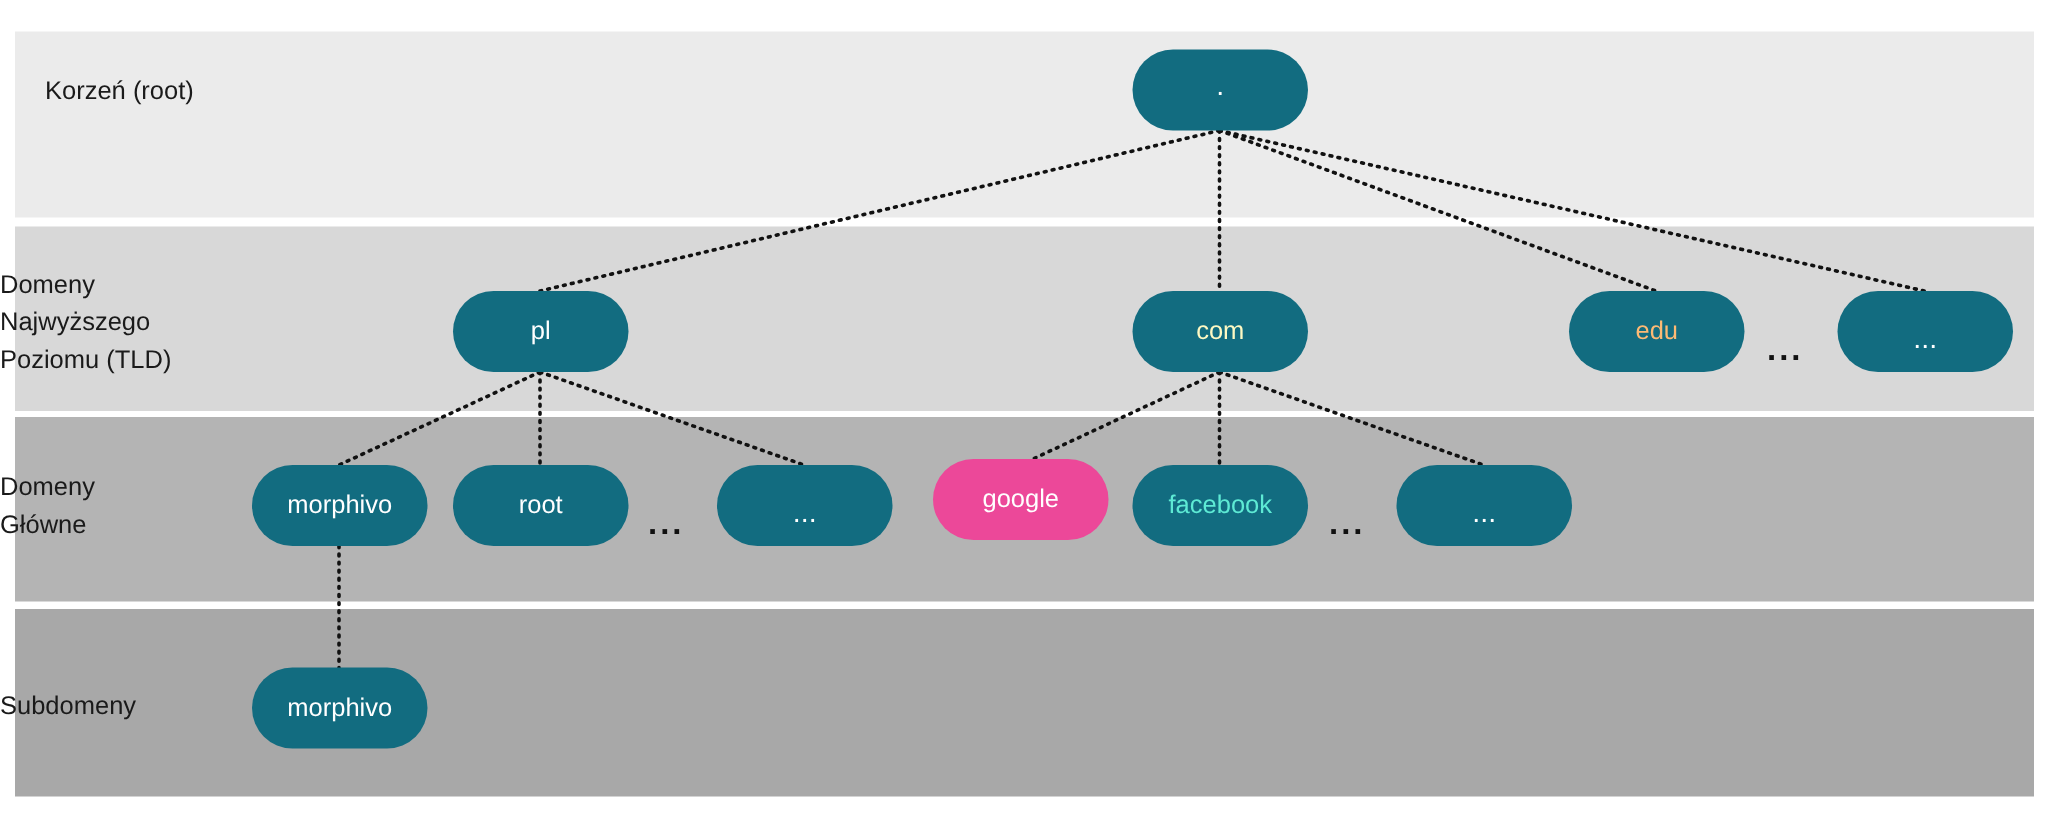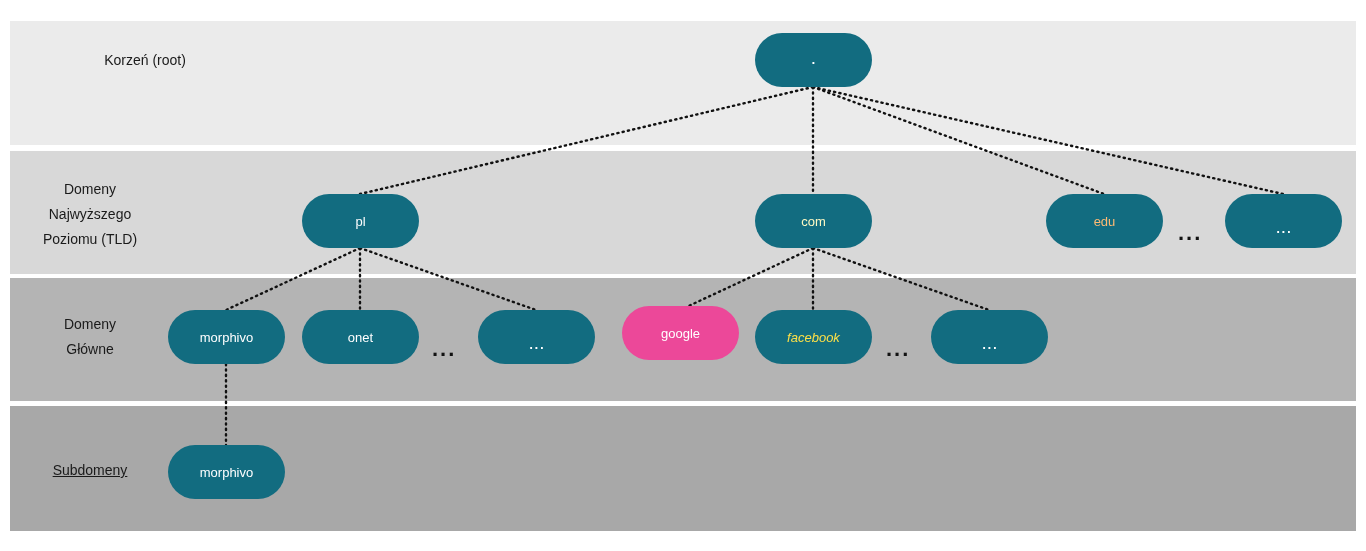--- a/index.html
+++ b/index.html
@@ -15,33 +15,32 @@
     font-family: "Liberation Sans", sans-serif;
     overflow: hidden;
   }
   .band {
     position: absolute;
     left: 10px;
     width: 1346px;
   }
   .band-label {
     position: absolute;
-    text-align: center;
     color: #1a1a1a;
-    font-size: 14px;
+    font-size: 17px;
     line-height: 25px;
     white-space: pre-line;
   }
   .node {
     position: absolute;
     height: 54px;
     border-radius: 27px;
     background: #126C80;
     color: #ffffff;
-    font-size: 13px;
+    font-size: 17px;
     display: flex;
     align-items: center;
     justify-content: center;
     box-sizing: border-box;
     z-index: 3;
   }
   .node.ellipsis-node {
     align-items: flex-end;
     padding-bottom: 10px;
     font-size: 19px;
@@ -93,33 +92,33 @@
       <line x1="813" y1="248" x2="989" y2="310" stroke="#111111" stroke-width="2.4" stroke-linecap="round" stroke-dasharray="1.2 4.2"></line>
       <line x1="226" y1="364" x2="226" y2="445" stroke="#111111" stroke-width="2.4" stroke-linecap="round" stroke-dasharray="1.2 4.2"></line>
     </svg>
   <div id="labels-layer">
       <div class="band-label" style="left: 30px; top: 48px; width: 230px; color: rgb(26, 26, 26);">Korzeń (root)</div>
       <div class="band-label" style="left: 0px; top: 177px; width: 180px; color: rgb(26, 26, 26);">Domeny
 Najwyższego
 Poziomu (TLD)</div>
       <div class="band-label" style="left: 0px; top: 312px; width: 180px; color: rgb(26, 26, 26);">Domeny
 Główne</div>
-      <div class="band-label" style="left: 0px; top: 458px; width: 180px; color: rgb(26, 26, 26); text-decoration: underline;">Subdomeny</div>
+      <div class="band-label" style="left: 0px; top: 458px; width: 180px; color: rgb(26, 26, 26);">Subdomeny</div>
     </div>
   <div id="nodes-layer">
       <div class="node root-node" style="left: 755px; top: 33px; width: 117px; background: rgb(18, 108, 128); color: rgb(255, 255, 255);">.</div>
       <div class="node" style="left: 302px; top: 194px; width: 117px; background: rgb(18, 108, 128); color: rgb(255, 255, 255);">pl</div>
       <div class="node" style="left: 755px; top: 194px; width: 117px; background: rgb(18, 108, 128); color: #fef9c3;">com</div>
       <div class="node" style="left: 1046px; top: 194px; width: 117px; background: rgb(18, 108, 128); color: #fdba74;">edu</div>
       <div class="node ellipsis-node" style="left: 1225px; top: 194px; width: 117px; background: rgb(18, 108, 128); color: rgb(255, 255, 255);">...</div>
       <div class="node" style="left: 168px; top: 310px; width: 117px; background: rgb(18, 108, 128); color: rgb(255, 255, 255);">morphivo</div>
-      <div class="node" style="left: 302px; top: 310px; width: 117px; background: rgb(18, 108, 128); color: rgb(255, 255, 255);">onet</div>
+      <div class="node" style="left: 302px; top: 310px; width: 117px; background: rgb(18, 108, 128); color: rgb(255, 255, 255);">root</div>
       <div class="node ellipsis-node" style="left: 478px; top: 310px; width: 117px; background: rgb(18, 108, 128); color: rgb(255, 255, 255);">...</div>
       <div class="node" style="left: 622px; top: 306px; width: 117px; background: #ec4899; color: rgb(255, 255, 255);">google</div>
-      <div class="node" style="left: 755px; top: 310px; width: 117px; background: rgb(18, 108, 128); color: #fde047; font-style: italic;">facebook</div>
+      <div class="node" style="left: 755px; top: 310px; width: 117px; background: rgb(18, 108, 128); color: #5eead4;">facebook</div>
       <div class="node ellipsis-node" style="left: 931px; top: 310px; width: 117px; background: rgb(18, 108, 128); color: rgb(255, 255, 255);">...</div>
       <div class="node" style="left: 168px; top: 445px; width: 117px; background: rgb(18, 108, 128); color: rgb(255, 255, 255);">morphivo</div>
     </div>
   <div id="separators-layer">
       <div class="dots-sep" style="left: 1178px; top: 228px; color: rgb(17, 17, 17);">...</div>
       <div class="dots-sep" style="left: 432px; top: 344px; color: rgb(17, 17, 17);">...</div>
       <div class="dots-sep" style="left: 886px; top: 344px; color: rgb(17, 17, 17);">...</div>
     </div>
 </div>
 

